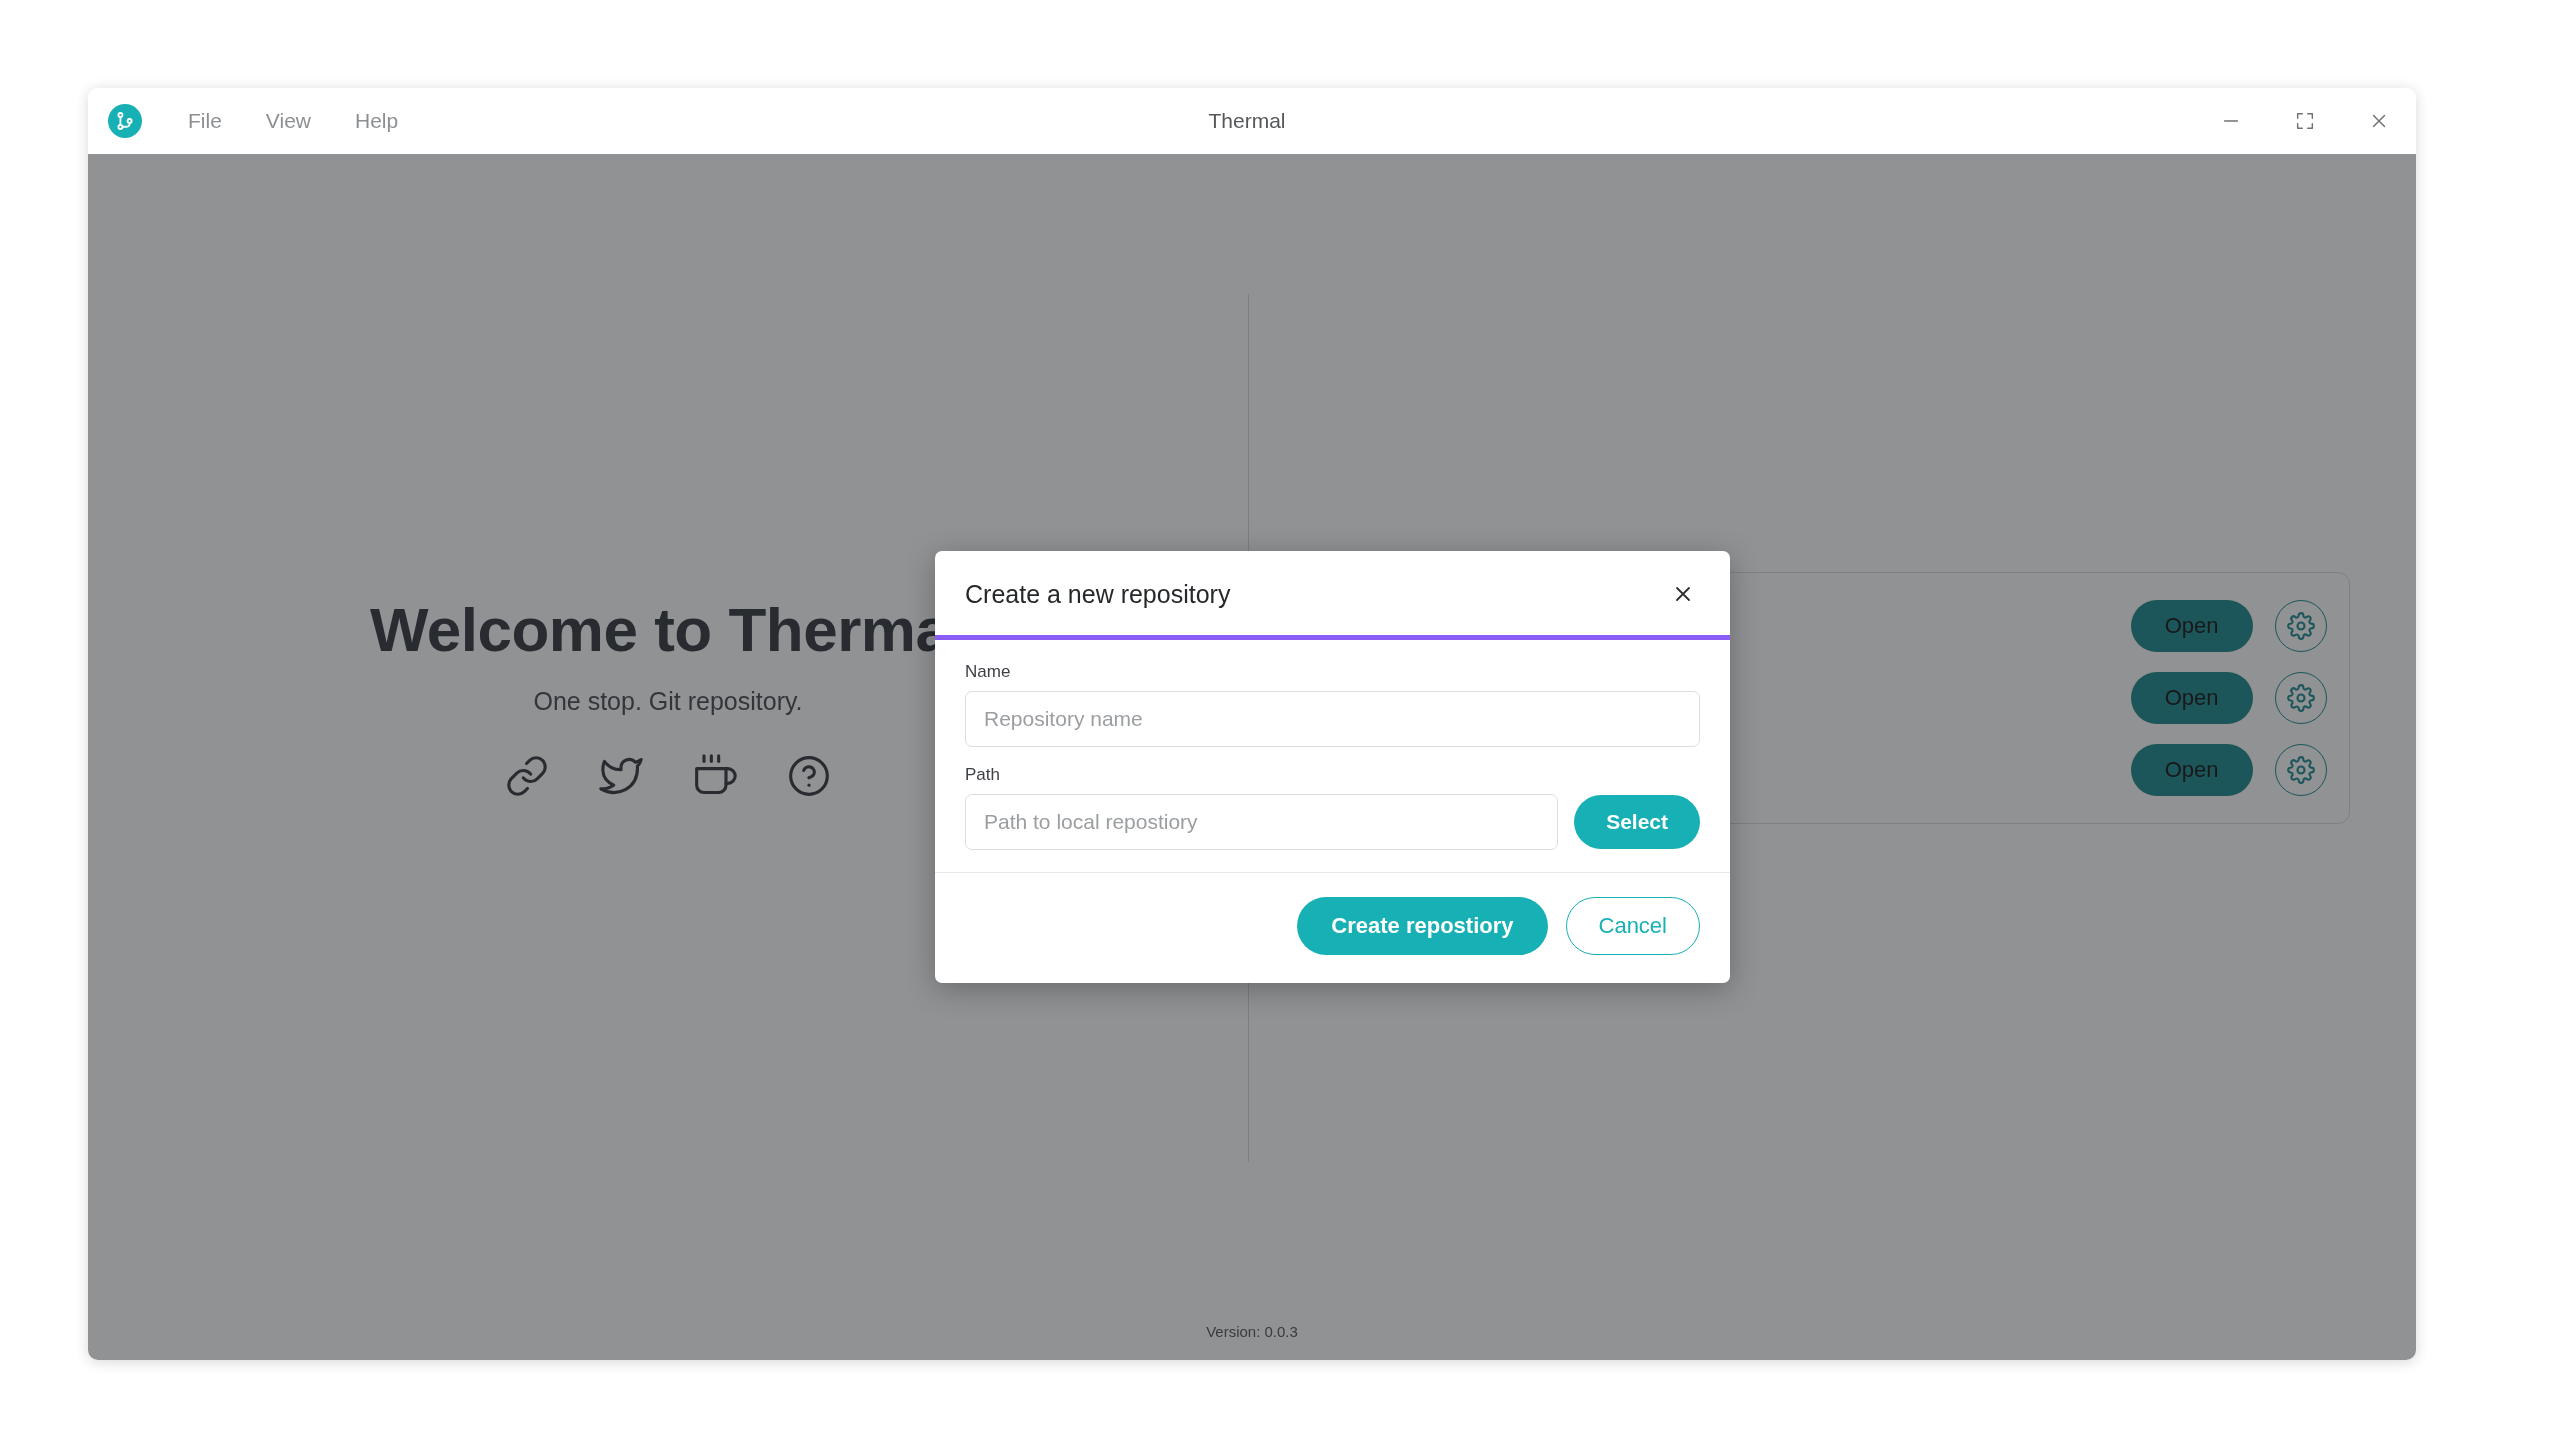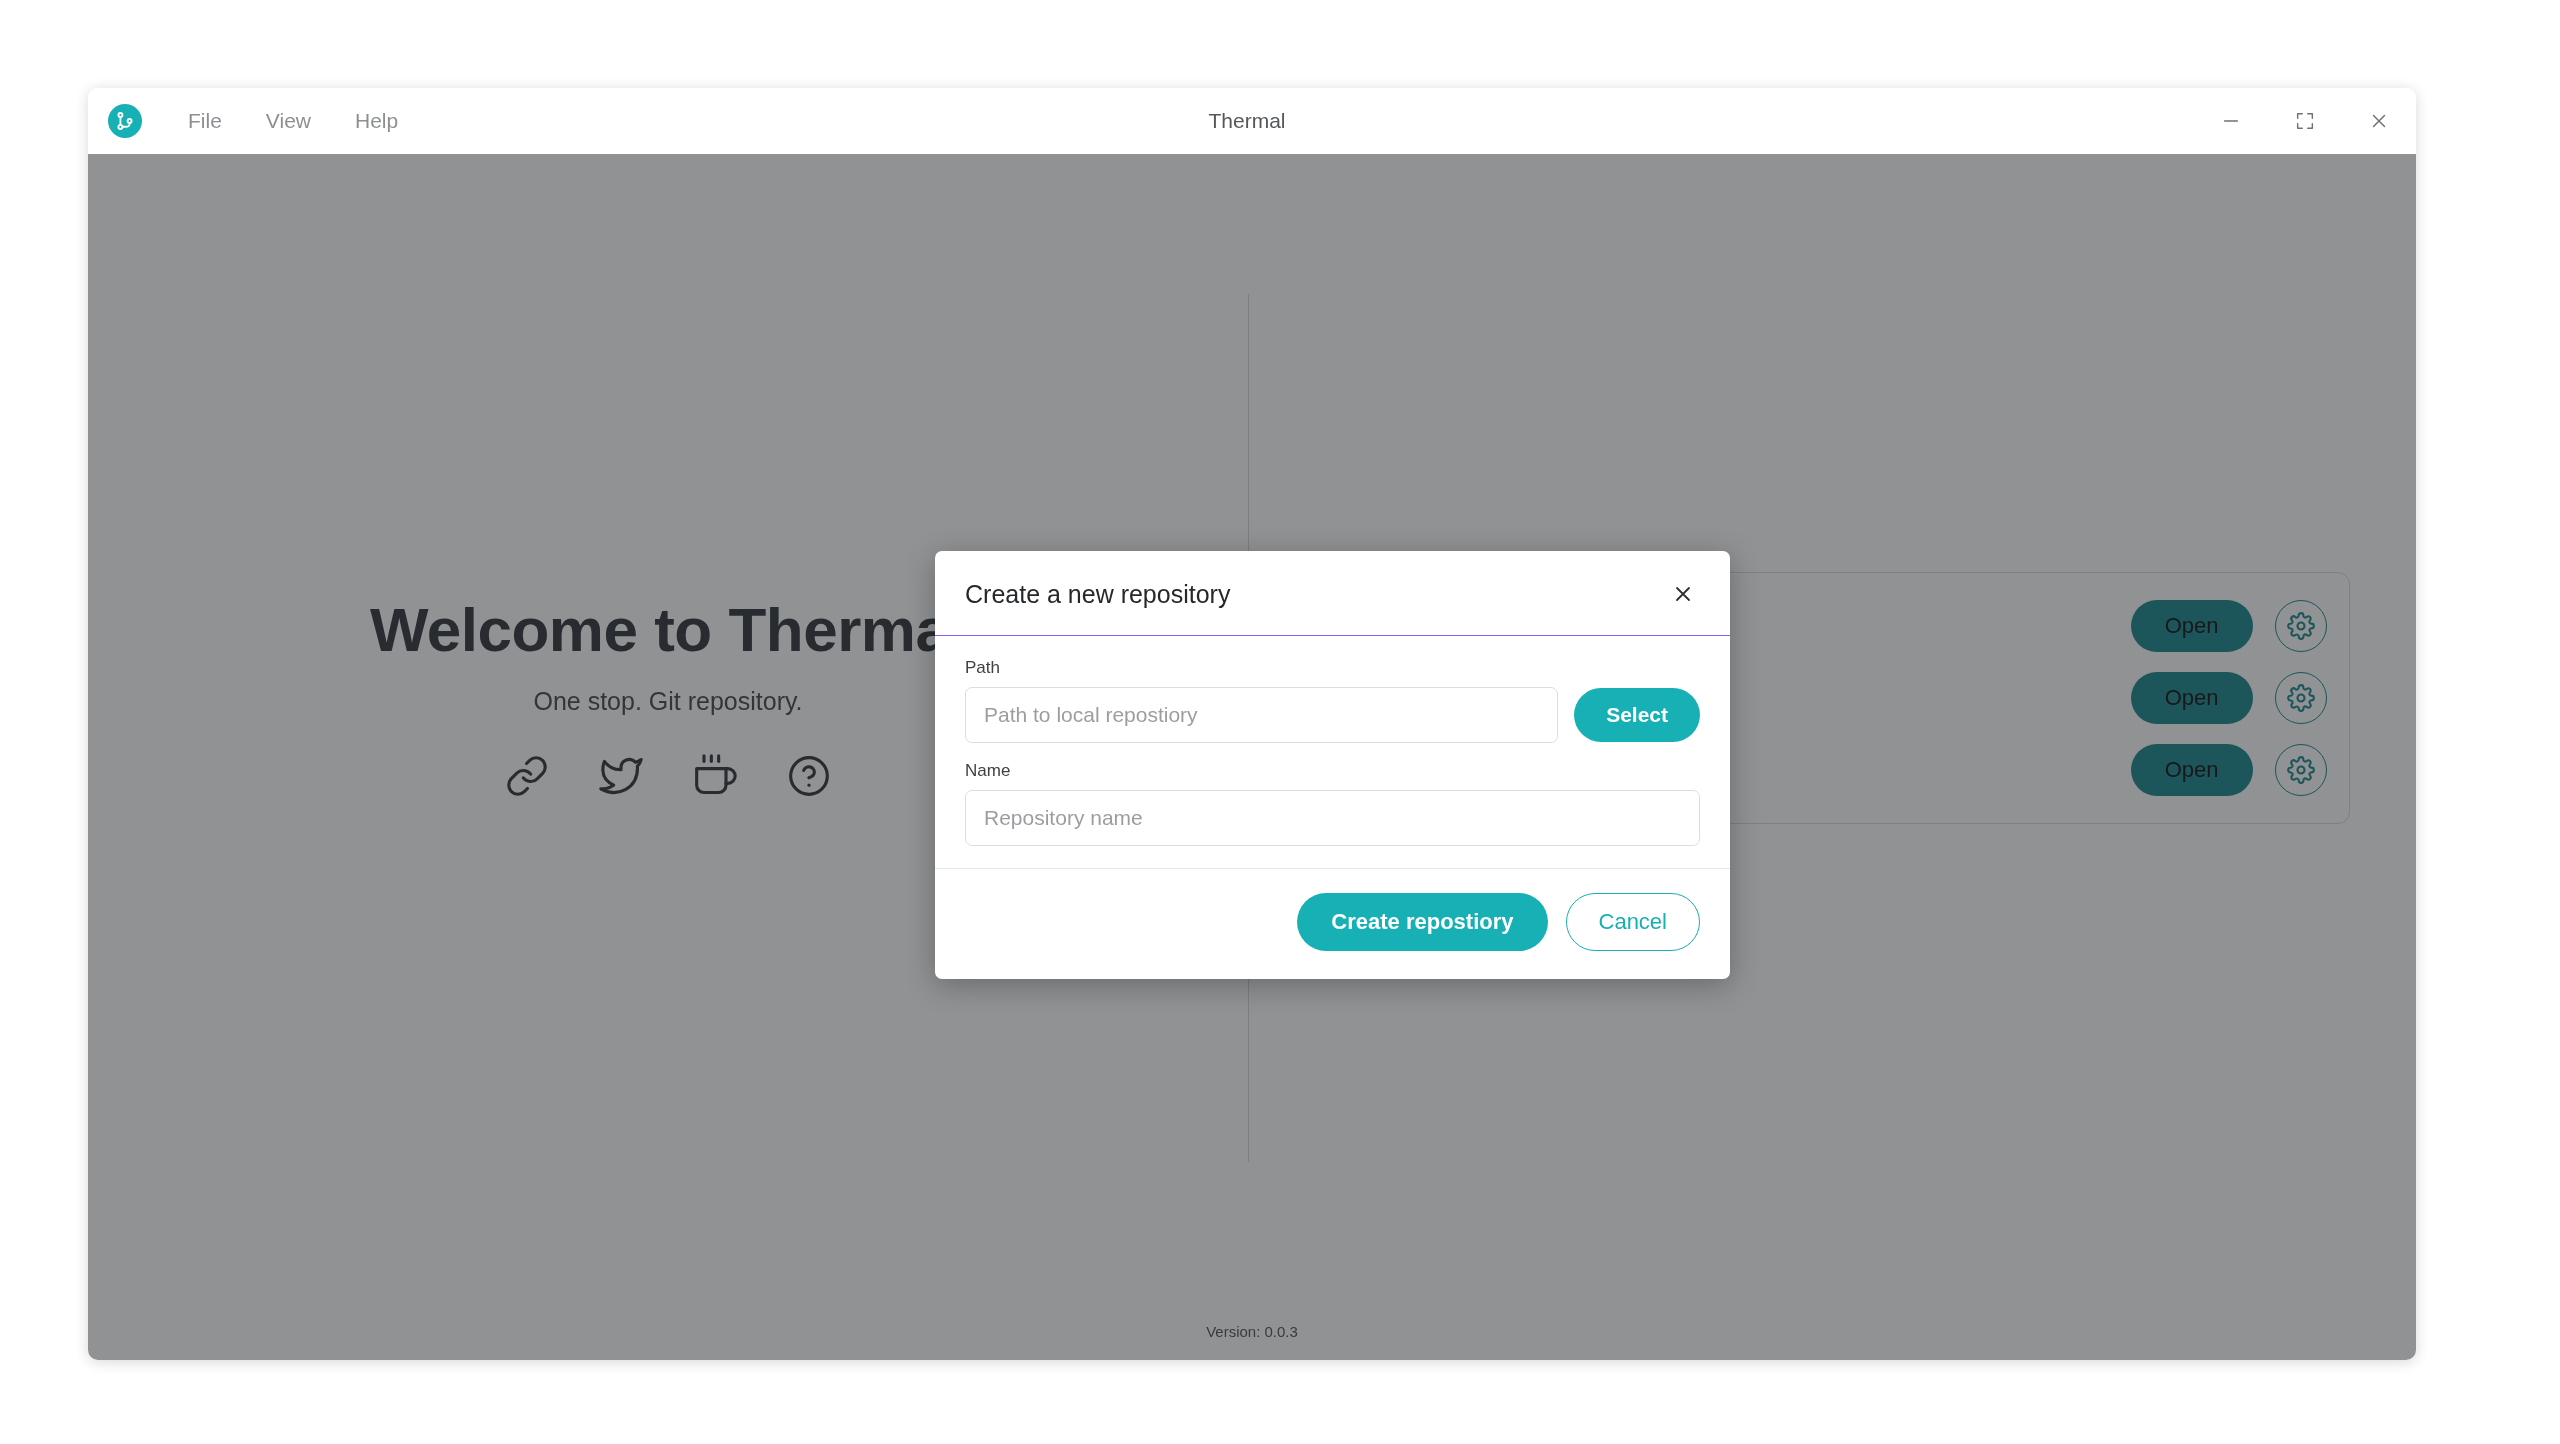--- a/index.html
+++ b/index.html
@@ -252,21 +252,21 @@
     overflow: hidden;
     display: flex;
     flex-direction: column;
     z-index: 30;
   }
 
   .modal-header {
     display: flex;
     align-items: center;
     padding: 26px 30px 24px 30px;
-    border-bottom: 1px solid #8b5cf6;
+    border-bottom: 5px solid #8b5cf6;
   }
   .modal-title {
     font-size: 25px;
     color: #26292c;
     flex: 1 1 auto;
   }
   .modal-close {
     width: 34px;
     height: 34px;
     display: flex;
@@ -517,32 +517,32 @@
             <svg width="24" height="24" viewBox="0 0 24 24" fill="none" stroke="currentColor" stroke-width="1.8" stroke-linecap="round">
               <path d="M6 6l12 12M18 6L6 18"></path>
             </svg>
           </span>
         </button>
       </div>
 
       <div class="modal-body">
 
         <div class="field-group">
+          <div class="field-label">Name</div>
+          <input class="field-input" type="text" placeholder="Repository name" style="">
+        </div>
+
+        <div class="field-group">
           <div class="field-label">Path</div>
           <div class="path-row">
             <input class="field-input" type="text" placeholder="Path to local repostiory" style="">
             <button class="btn-select">Select</button>
           </div>
         </div>
 
-        <div class="field-group">
-          <div class="field-label">Name</div>
-          <input class="field-input" type="text" placeholder="Repository name" style="">
-        </div>
-
       </div>
 
       <div class="modal-footer">
         <button class="btn-primary">Create repostiory</button>
         <button class="btn-ghost">Cancel</button>
       </div>
 
     </div>
 
   </div>

